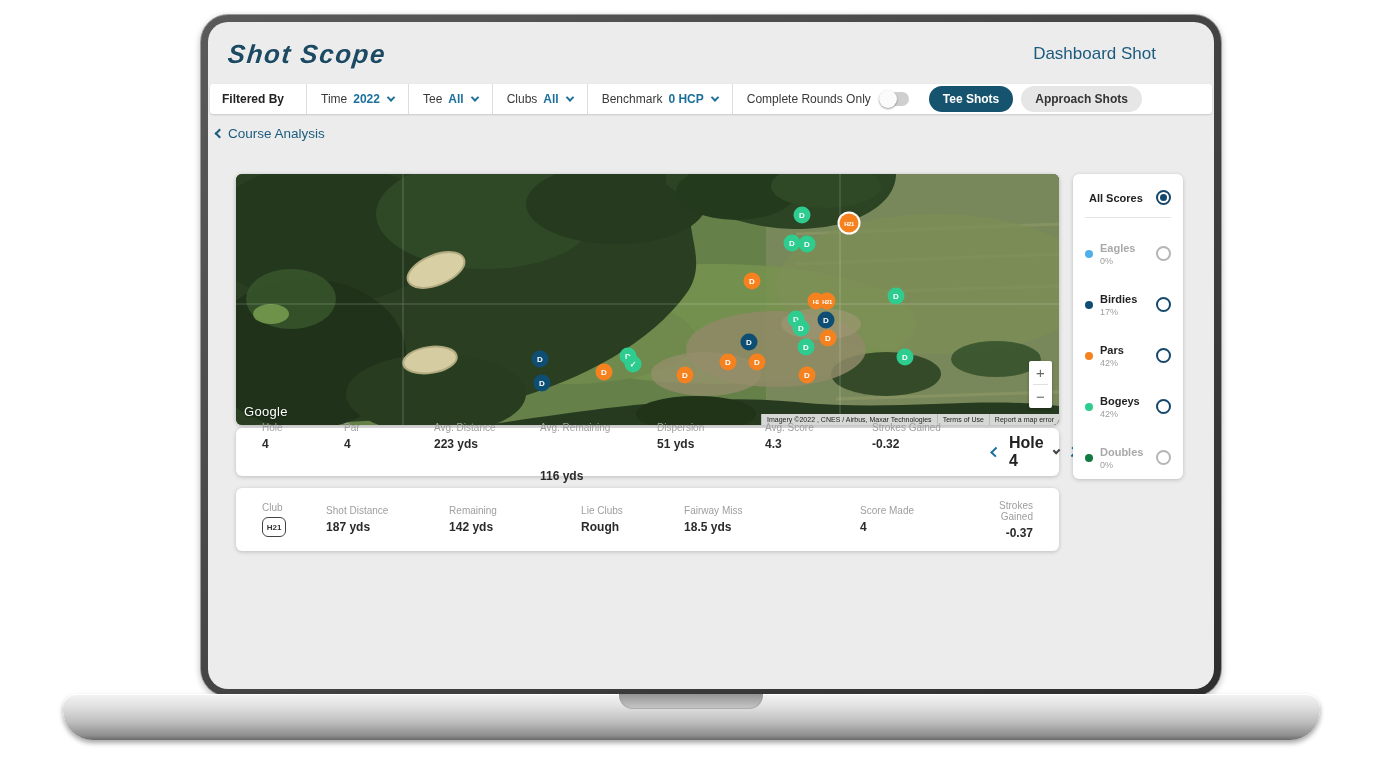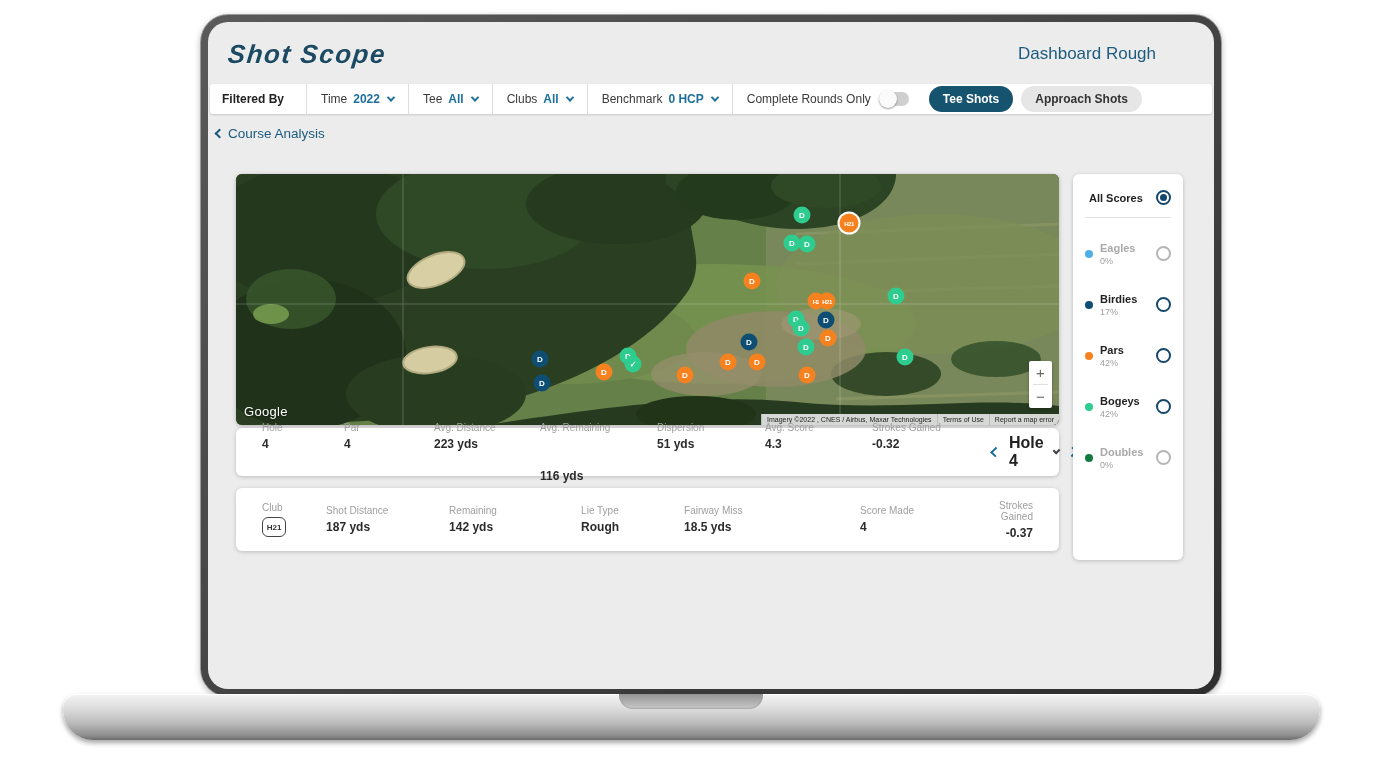--- a/index.html
+++ b/index.html
@@ -101,21 +101,21 @@
   .nav-chev { width:8px; height:8px; border-left:2.5px solid #1d6f9b; border-bottom:2.5px solid #1d6f9b;
               display:inline-block; cursor:pointer; }
   .nav-chev.prev { transform:rotate(45deg); }
   .nav-chev.next { transform:rotate(-135deg); }
   .hole-nav-label { font-size:16px; font-weight:bold; color:#222; display:flex; align-items:center; gap:5px; cursor:pointer; }
   .hole-nav-label .chev { border-color:#444; }
   .club-badge { width:24px; height:20px; border:1.5px solid #444; border-radius:6px; display:flex;
                 align-items:center; justify-content:center; font-size:8px; font-weight:bold; color:#333; }
 
   
-  .legend-card { position:absolute; left:865px; top:152px; width:110px; height:386px; background:#fff;
+  .legend-card { position:absolute; left:865px; top:152px; width:110px; height:305px; background:#fff;
                  border-radius:6px; box-shadow:0 1px 4px rgba(0,0,0,.2); padding:12px 12px 0 12px; }
   .legend-all { display:flex; align-items:center; justify-content:space-between; padding:4px 0 12px 4px;
                 border-bottom:1px solid #e4e4e4; }
   .legend-all-label { font-size:11px; font-weight:bold; color:#222; }
   .legend-items { display:flex; flex-direction:column; margin-top:10px; }
   .legend-item { display:flex; align-items:center; height:51px; gap:7px; }
   .legend-dot { width:8px; height:8px; border-radius:50%; flex:none; }
   .legend-texts { display:flex; flex-direction:column; gap:2px; flex:1; }
   .legend-name { font-size:11px; font-weight:bold; color:#222; }
   .legend-pct { font-size:9px; color:#9e9e9e; }
@@ -127,21 +127,21 @@
 </style>
 </head>
 <body>
 
 <div class="stage">
   <div class="laptop-screen">
     <div class="screen-content">
 
       <div class="app-header">
         <div class="logo">Shot Scope</div>
-        <div class="login-link">Dashboard Rough</div>
+        <div class="login-link">Dashboard Shot</div>
       </div>
 
       <div class="filter-bar">
         <div class="fb-section fb-title">Filtered By</div>
         <div id="filters" style="display:flex;height:100%;">
             <div class="fb-section filter-item">
               <span class="filter-label">Time</span>
               <span class="filter-value">2022</span>
               <span class="chev"></span>
             </div>
@@ -309,21 +309,21 @@
         <div id="shot-cols" style="display:flex;">
             <div class="stat-col" style="width: 123px;">
               <span class="stat-label">Shot Distance</span>
               <span class="stat-value">187 yds</span>
             </div>
             <div class="stat-col" style="width: 132px;">
               <span class="stat-label">Remaining</span>
               <span class="stat-value">142 yds</span>
             </div>
             <div class="stat-col" style="width: 103px;">
-              <span class="stat-label">Lie Type</span>
+              <span class="stat-label">Lie Clubs</span>
               <span class="stat-value">Rough</span>
             </div>
             <div class="stat-col" style="width: 129px;">
               <span class="stat-label">Fairway Miss</span>
               <span class="stat-value">18.5 yds</span>
             </div>
             <div class="stat-col" style="width: 130px; margin-left: 47px;">
               <span class="stat-label">Score Made</span>
               <span class="stat-value">4</span>
             </div>

